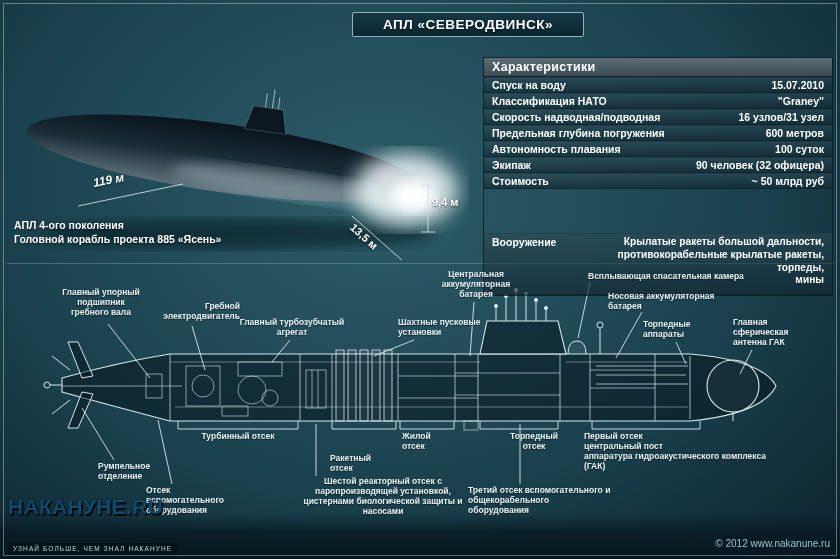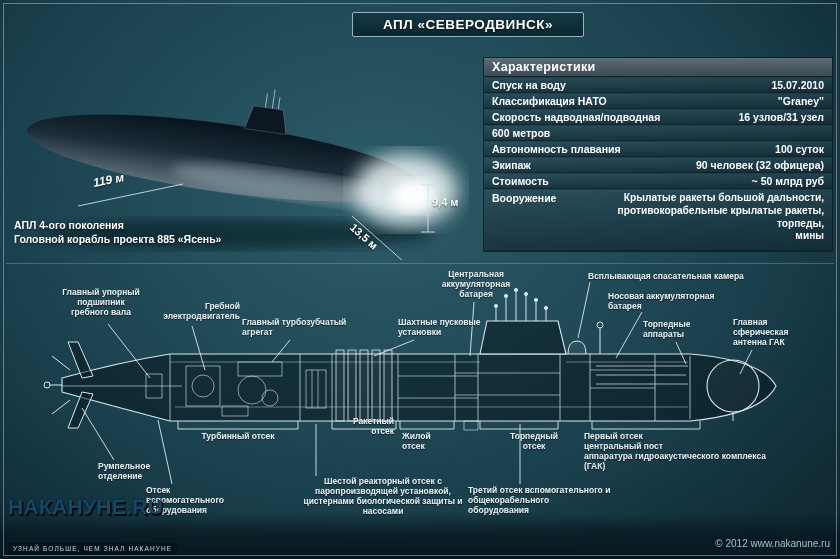--- a/index.html
+++ b/index.html
@@ -38,21 +38,21 @@
     border-bottom:1px solid rgba(5,18,24,0.8);
   }
   .specs-row {
     display:flex; justify-content:space-between; align-items:center;
     height:16px; padding:0 8px;
     background:linear-gradient(180deg, rgba(44,74,84,0.55), rgba(17,38,48,0.65));
     border-bottom:1px solid rgba(5,20,26,0.65);
     border-top:1px solid rgba(255,255,255,0.06);
     font-size:10.5px; font-weight:bold; white-space:nowrap;
   }
-  .specs-row.tall { height:auto; min-height:62px; align-items:flex-start; padding-top:2px; padding-bottom:3px; }
+  .specs-row.tall { height:auto; min-height:62px; align-items:flex-start; padding-top:2px; padding-bottom:3px;margin-top:44px; }
   .specs-value { text-align:right; }
   .specs-row.tall .specs-value { white-space:pre-line; line-height:1.25; font-size:10.2px; }
   .divider { position:absolute; left:6px; right:6px; top:263px; height:1px; background:rgba(180,205,212,0.3); }
   .diagram-svg { position:absolute; left:0; top:258px; z-index:2; }
   .dlabel {
     position:absolute; font-size:8.5px; font-weight:600; line-height:1.18;
     color:#eaf3f5; white-space:pre-line; text-shadow:0 1px 1px rgba(0,0,0,0.55); z-index:6;
   }
   .footer-band {
     position:absolute; left:0; right:0; bottom:0; height:46px; z-index:4;
@@ -126,20 +126,21 @@
   </div>
   <div class="specs-row">
     <div class="specs-label">Классификация НАТО</div>
     <div class="specs-value">"Graney"</div>
   </div>
   <div class="specs-row">
     <div class="specs-label">Скорость надводная/подводная</div>
     <div class="specs-value">16 узлов/31 узел</div>
   </div>
   <div class="specs-row">
+    <div class="specs-label">Предельная глубина погружения</div>
     <div class="specs-value">600 метров</div>
   </div>
   <div class="specs-row">
     <div class="specs-label">Автономность плавания</div>
     <div class="specs-value">100 суток</div>
   </div>
   <div class="specs-row">
     <div class="specs-label">Экипаж</div>
     <div class="specs-value">90 человек (32 офицера)</div>
   </div>
@@ -261,21 +262,21 @@
     <path d="M480,163 L480,171 L558,171 L558,163"></path>
     <path d="M592,163 L592,171 L700,171 L700,163"></path>
   </g>
 </svg>
 
 <div class="dlabel" style="left:55px;top:287px;width:92px;text-align:center">Главный упорный
 подшипник
 гребного вала</div>
 <div class="dlabel" style="left:140px;top:301px;width:100px;text-align:right">Гребной
 электродвигатель</div>
-<div class="dlabel" style="left:242px;top:317px;width:118px;text-align:left">Главный турбозубчатый
+<div class="dlabel" style="left:233px;top:317px;width:118px;text-align:center">Главный турбозубчатый
 агрегат</div>
 <div class="dlabel" style="left:398px;top:317px;width:100px;text-align:left">Шахтные пусковые
 установки</div>
 <div class="dlabel" style="left:428px;top:269px;width:96px;text-align:center">Центральная
 аккумуляторная
 батарея</div>
 <div class="dlabel" style="left:588px;top:271px;width:190px;text-align:left">Всплывающая спасательная камера</div>
 <div class="dlabel" style="left:608px;top:291px;width:150px;text-align:left">Носовая аккумуляторная
 батарея</div>
 <div class="dlabel" style="left:643px;top:319px;width:62px;text-align:left">Торпедные
@@ -287,21 +288,21 @@
 <div class="dlabel" style="left:98px;top:461px;width:72px;text-align:left">Румпельное
 отделение</div>
 <div class="dlabel" style="left:176px;top:431px;width:124px;text-align:center">Турбинный отсек</div>
 <div class="dlabel" style="left:146px;top:485px;width:118px;text-align:left">Отсек
 вспомогательного
 оборудования</div>
 <div class="dlabel" style="left:283px;top:476px;width:200px;text-align:center">Шестой реакторный отсек с
 паропроизводящей установкой,
 цистернами биологической защиты и
 насосами</div>
-<div class="dlabel" style="left:330px;top:416px;width:64px;text-align:right">Ракетный
+<div class="dlabel" style="left:330px;top:453px;width:64px;text-align:left">Ракетный
 отсек</div>
 <div class="dlabel" style="left:402px;top:431px;width:52px;text-align:left">Жилой
 отсек</div>
 <div class="dlabel" style="left:468px;top:485px;width:200px;text-align:left">Третий отсек вспомогательного и
 общекорабельного
 оборудования</div>
 <div class="dlabel" style="left:498px;top:431px;width:72px;text-align:center">Торпедный
 отсек</div>
 <div class="dlabel" style="left:584px;top:431px;width:185px;text-align:left">Первый отсек
 центральный пост

